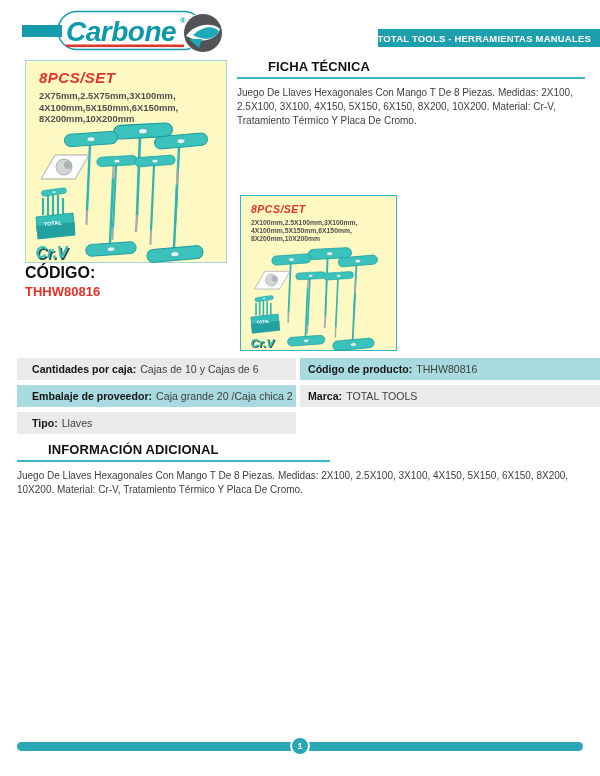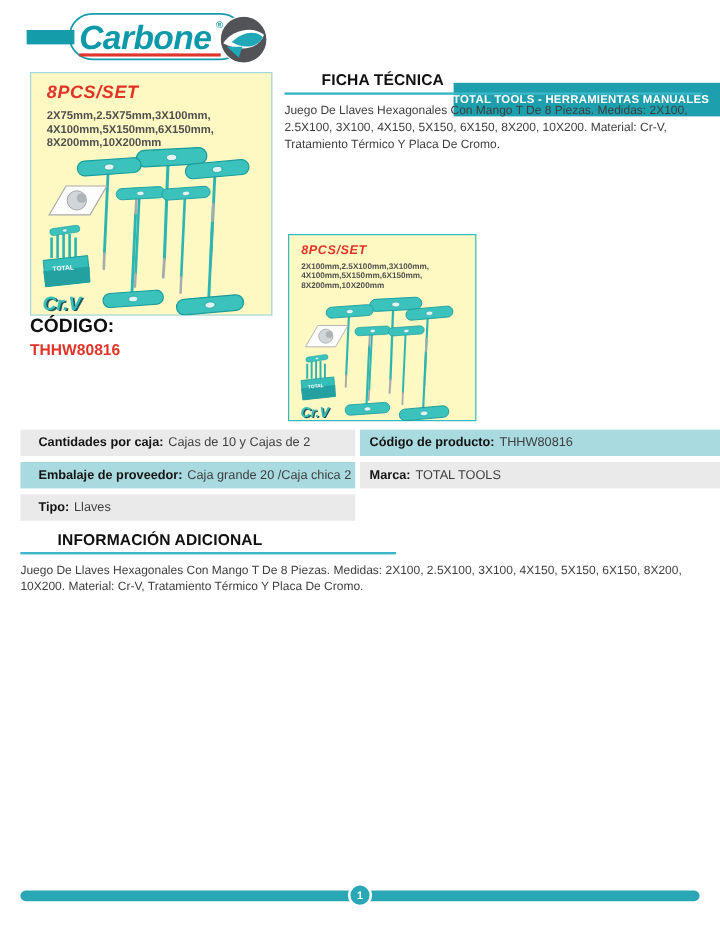--- a/index.html
+++ b/index.html
@@ -4,21 +4,21 @@
 <style>
   * { margin:0; padding:0; box-sizing:border-box; }
   html,body { background:#ffffff; }
   body { font-family:"Liberation Sans","DejaVu Sans",sans-serif; }
   .page { position:relative; width:600px; height:776px; background:#ffffff; overflow:hidden; }
 
   
   .logo { position:absolute; left:22px; top:8px; width:205px; height:48px; }
   .logo .brand-text { font-family:"Liberation Sans","DejaVu Sans",sans-serif; font-weight:bold; font-style:italic; font-size:28px; fill:#0D99A9; letter-spacing:-0.5px; }
   .logo .reg-mark { font-weight:bold; font-size:8px; fill:#0D99A9; }
-  .banner { position:absolute; left:378px; top:29px; width:222px; height:28px; background:#1E9FAD; display:flex; align-items:center; justify-content:flex-end; padding-right:9px;margin-top:40px; }
+  .banner { position:absolute; left:378px; top:29px; width:222px; height:18px; background:#1E9FAD; display:flex; align-items:center; justify-content:flex-end; padding-right:9px; }
   .banner span { color:#ffffff; font-weight:bold; font-size:9.5px; letter-spacing:0.2px; white-space:nowrap; }
 
   
   .card { position:absolute; background:#fef9c3; }
   .card-left { left:25px; top:60px; width:202px; height:203px; border:1px solid #A5D5DD; }
   .card-right { left:240px; top:195px; width:157px; height:156px; border:1px solid #2FB8C8; }
   .set-label { position:absolute; color:#E23329; font-weight:bold; font-style:italic; letter-spacing:0.5px; }
   .set-label-lg { left:13px; top:8px; font-size:15px; }
   .set-label-sm { left:10px; top:7px; font-size:10.5px; }
   .sizes { position:absolute; color:#4F4F4F; font-weight:bold; }
@@ -169,21 +169,21 @@
   </section>
 
   <div class="codigo">
     <div class="codigo-label">CÓDIGO:</div>
     <div class="codigo-value">THHW80816</div>
   </div>
 
   <div>
     <div class="cell col-l r0 bg-gray">
       <b>Cantidades por caja:</b>
-      <span class="val">Cajas de 10 y Cajas de 2</span>
+      <span class="val">Cajas de 10 y Cajas de 6</span>
     </div>
     <div class="cell col-r r0 bg-teal">
       <b>Código de producto:</b>
       <span class="val">THHW80816</span>
     </div>
     <div class="cell col-l r1 bg-teal">
       <b>Embalaje de proveedor:</b>
       <span class="val">Caja grande 20 /Caja chica 2</span>
     </div>
     <div class="cell col-r r1 bg-gray">

